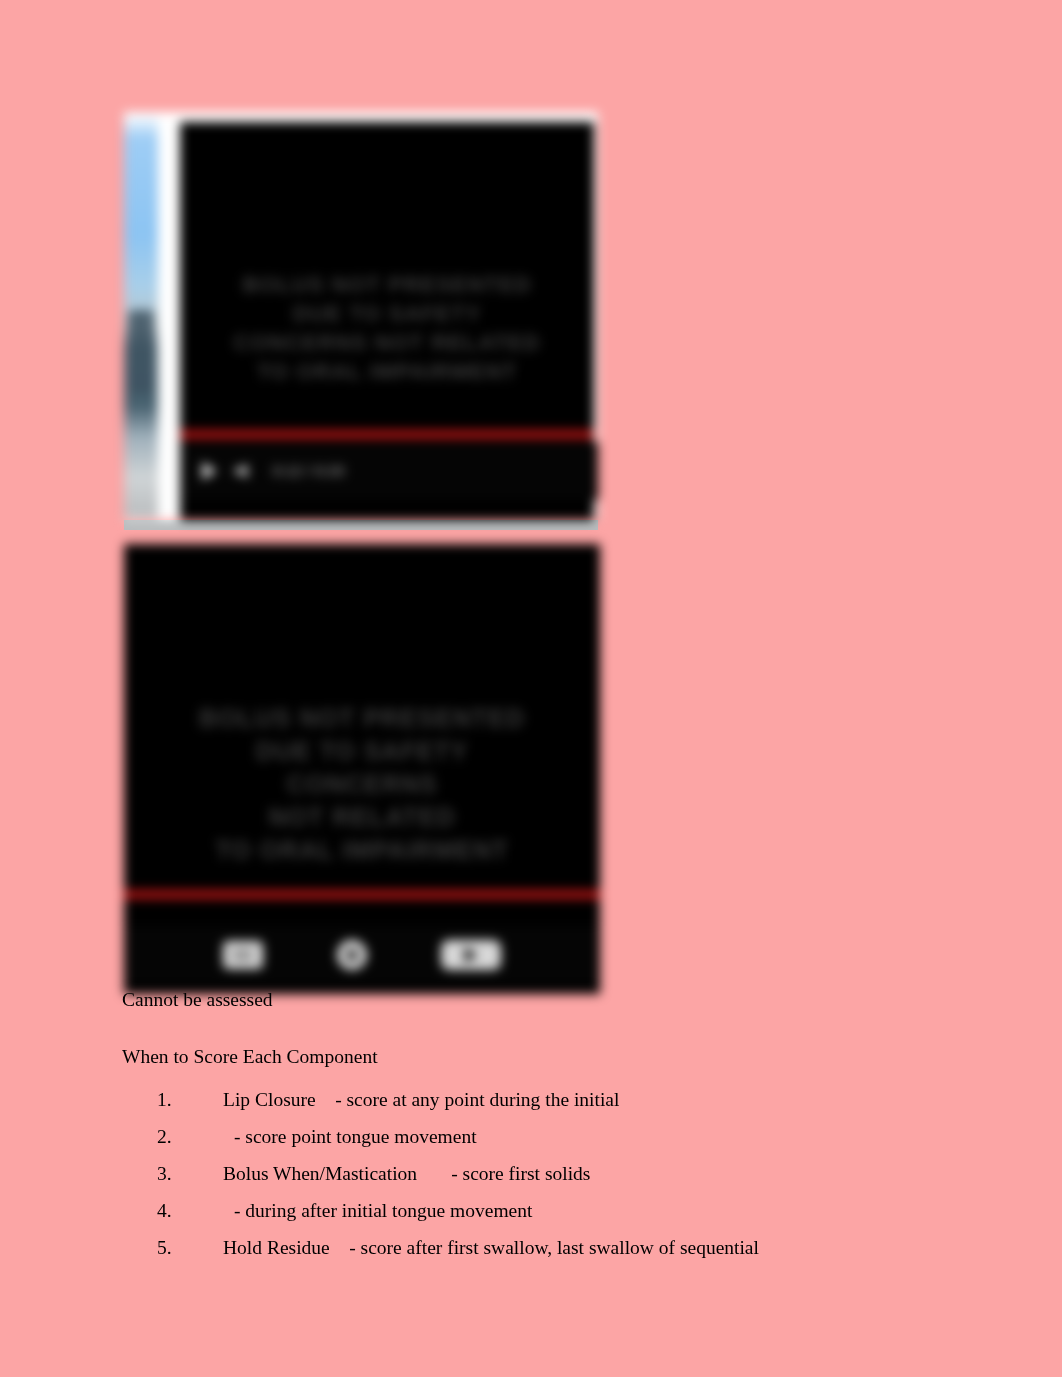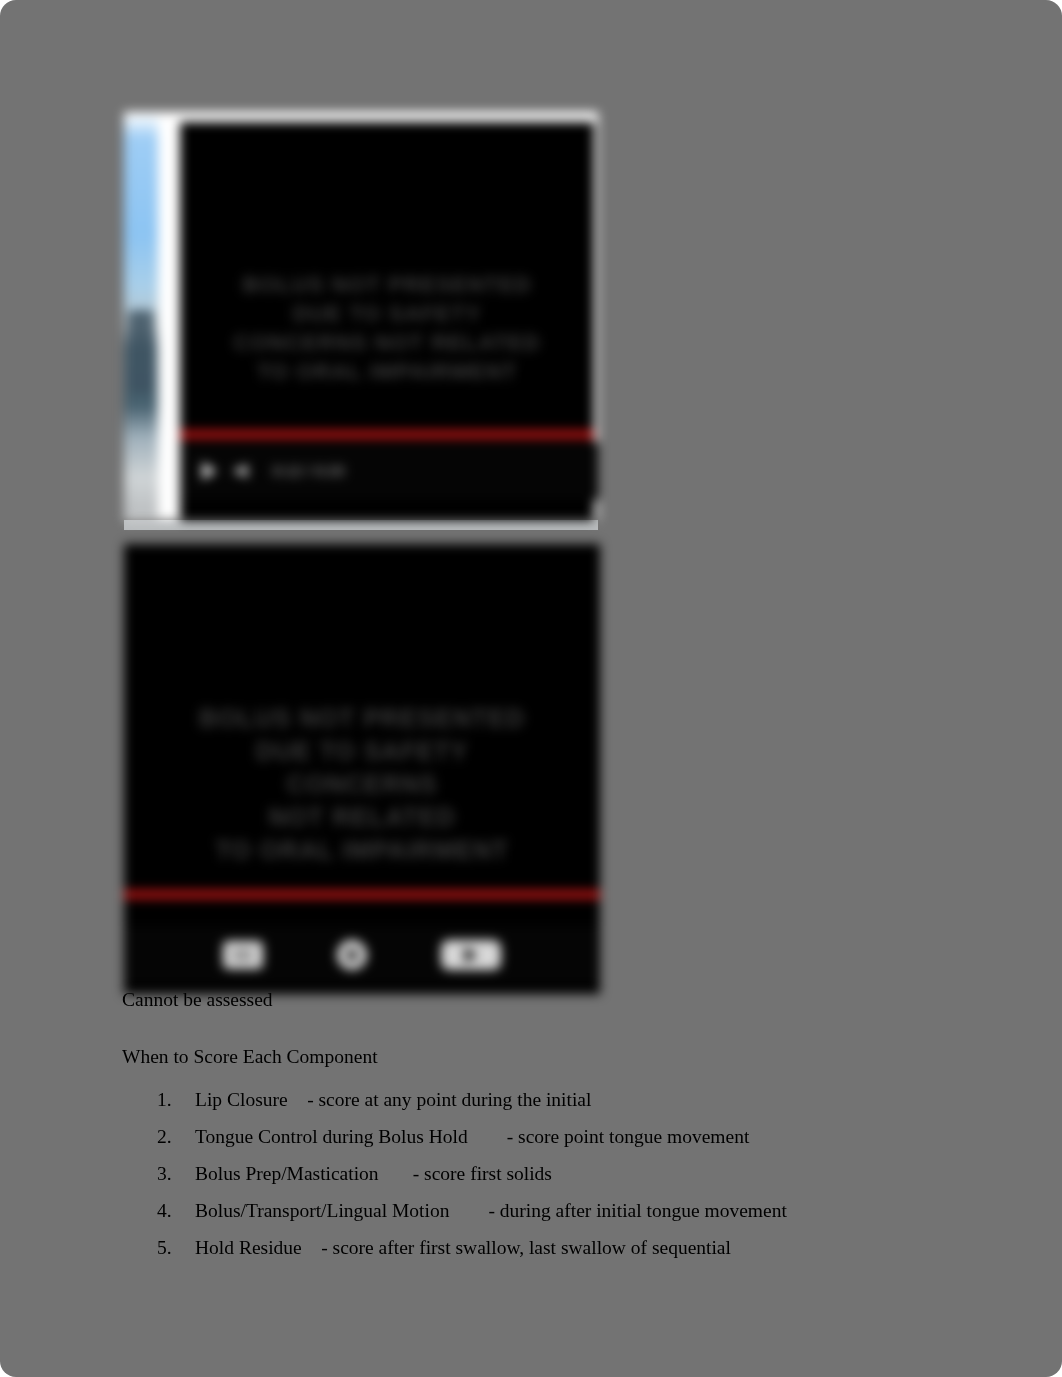--- a/index.html
+++ b/index.html
@@ -12,22 +12,21 @@
     height: 1377px;
     font-family: "Liberation Serif", "DejaVu Serif", serif;
     color: #000000;
     position: relative;
     overflow: hidden;
   }
 
   .page {
     position: absolute;
     inset: 0;
-    background: #737373;
-    border-radius: 16px;
+    background: #fca5a5;
   }
 
   
   .media-stack {
     position: absolute;
     left: 124px;
     top: 112px;
     width: 480px;
   }
 
@@ -240,21 +239,21 @@
     display: flex;
     align-items: baseline;
     white-space: pre;
   }
   .li-num {
     display: inline-block;
     width: 38px;
     margin-left: 35px;
     flex: 0 0 38px;
   }
-  .li-term { display: inline-block; }
+  .li-term { display: inline-block; margin-left: 28px; }
   .li-desc { display: inline-block; }
 </style>
 </head>
 <body>
 
 <div class="page">
 
   <div class="media-stack">
 
     <div class="capture-one video-frame">
@@ -313,27 +312,27 @@
 
     <p class="para caption-line">Cannot be assessed</p>
 
     <p class="para section-head">When to Score Each Component</p>
 
     <ol class="score-list">
       <li>
         <span class="li-num">1.</span><span class="li-term">Lip Closure</span><span>    </span><span class="li-desc">- score at any point during the initial</span>
       </li>
       <li>
-        <span class="li-num">2.</span><span class="li-term">Tongue Control during Bolus Hold</span><span>        </span><span class="li-desc">- score point tongue movement</span>
-      </li>
-      <li>
-        <span class="li-num">3.</span><span class="li-term">Bolus Prep/Mastication</span><span>       </span><span class="li-desc">- score first solids</span>
-      </li>
-      <li>
-        <span class="li-num">4.</span><span class="li-term">Bolus/Transport/Lingual Motion</span><span>        </span><span class="li-desc">- during after initial tongue movement</span>
+        <span class="li-num">2.</span><span>        </span><span class="li-desc">- score point tongue movement</span>
+      </li>
+      <li>
+        <span class="li-num">3.</span><span class="li-term">Bolus When/Mastication</span><span>       </span><span class="li-desc">- score first solids</span>
+      </li>
+      <li>
+        <span class="li-num">4.</span><span>        </span><span class="li-desc">- during after initial tongue movement</span>
       </li>
       <li>
         <span class="li-num">5.</span><span class="li-term">Hold Residue</span><span>    </span><span class="li-desc">- score after first swallow, last swallow of sequential</span>
       </li>
     </ol>
   </div>
 
 </div>
 
 </body></html>

